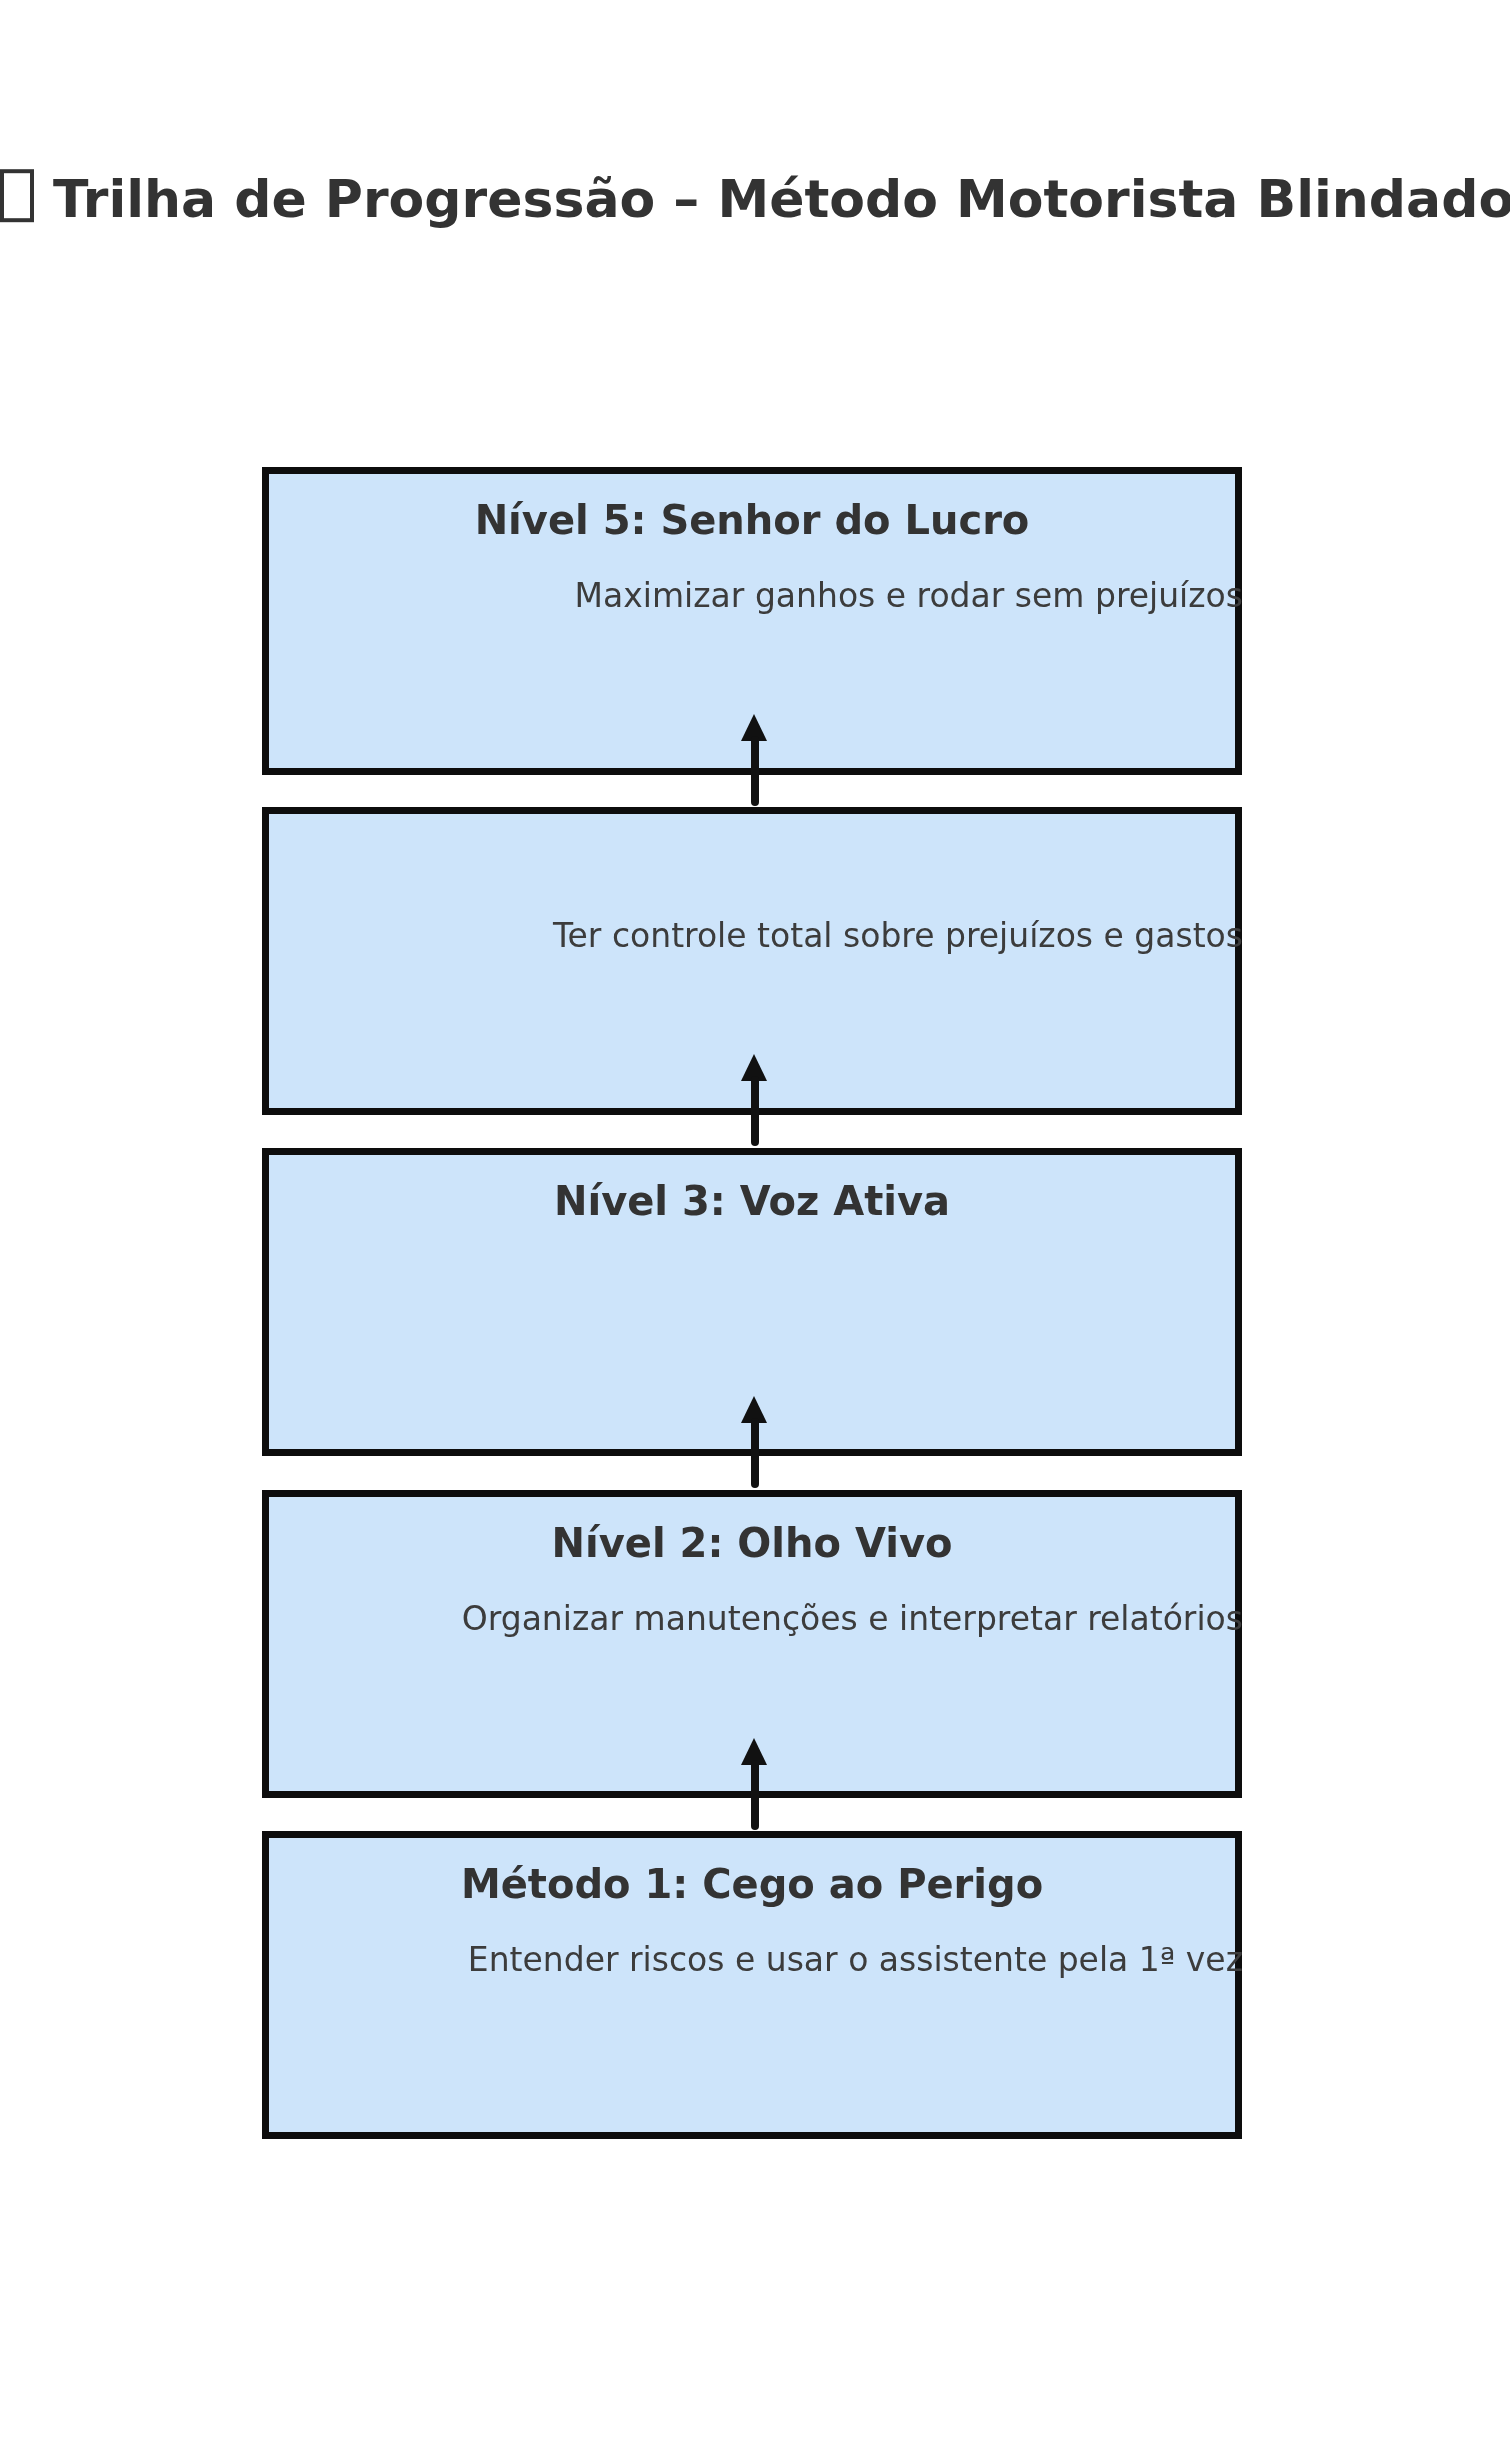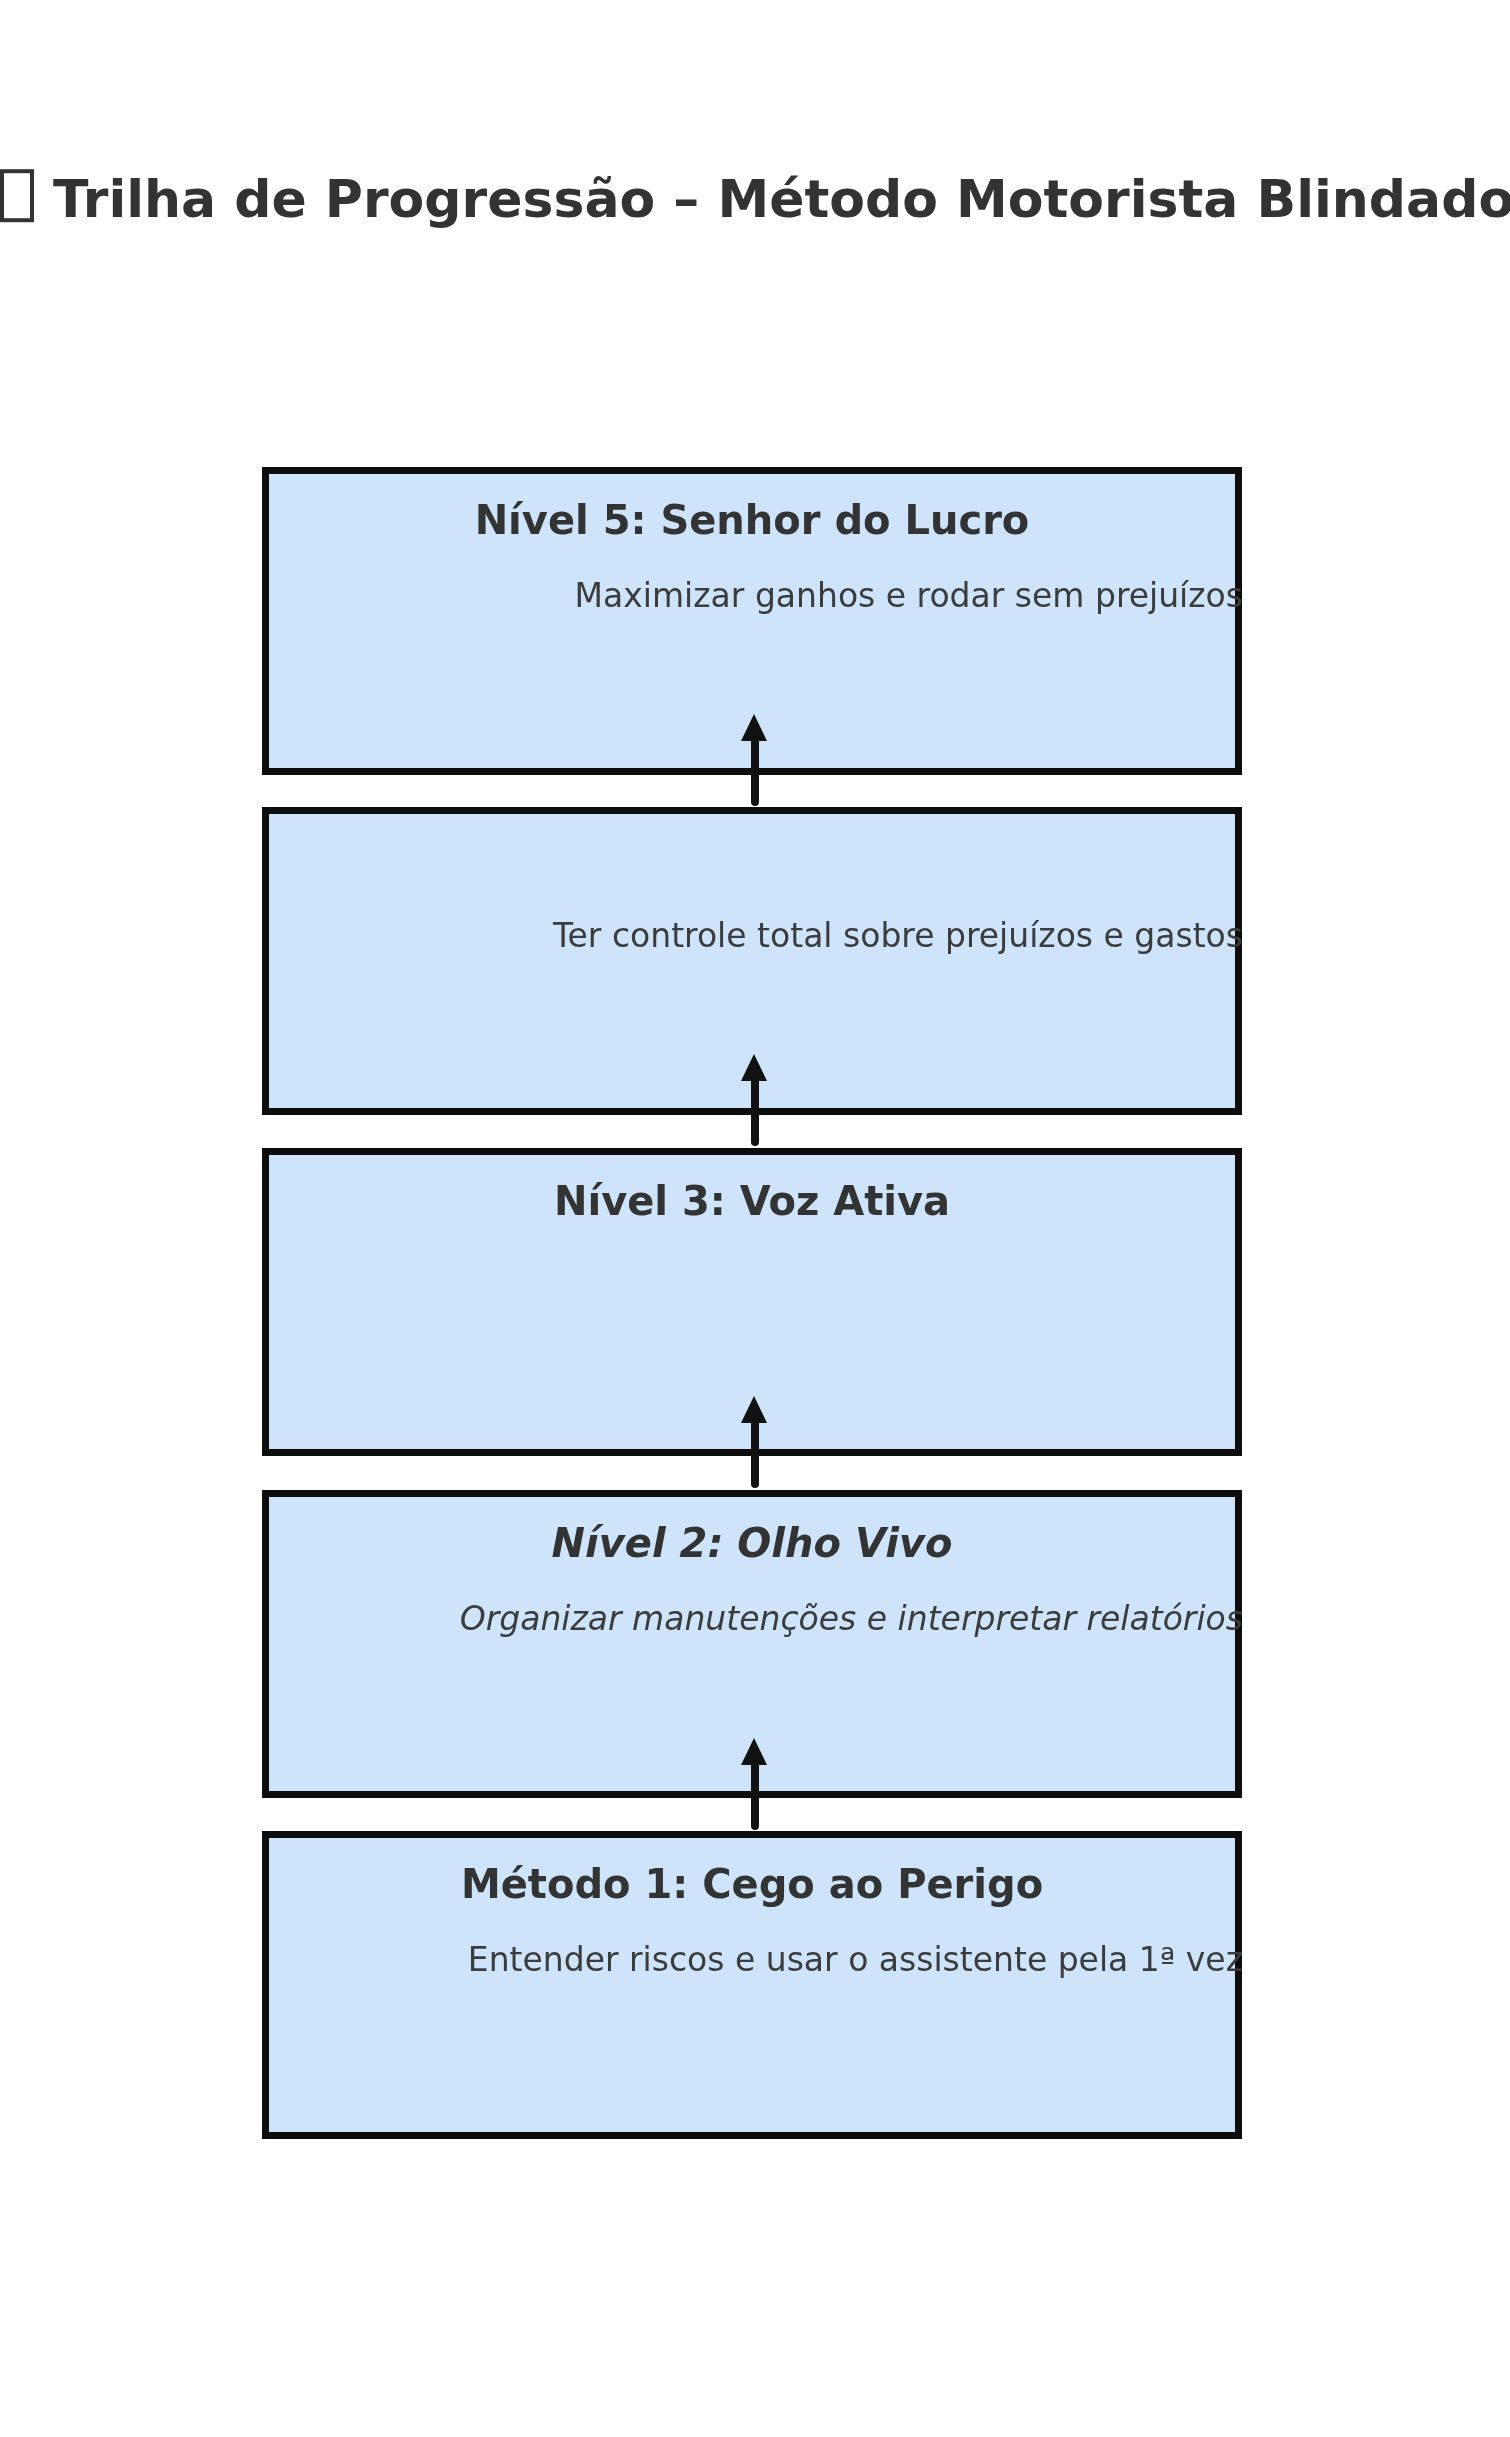--- a/index.html
+++ b/index.html
@@ -45,21 +45,21 @@
     left: 262px;
     width: 980px;
     height: 308px;
     box-sizing: border-box;
     background: #cde4fa;
     border: 7.7px solid #0d0d0d;
   }
   .box-1 { top: 467px; }
   .box-2 { top: 807px; }
   .box-3 { top: 1148px; }
-  .box-4 { top: 1490px; font-style: italic; }
+  .box-4 { top: 1490px; }
   .box-5 { top: 1831px; }
 
   .box-heading {
     position: absolute;
     top: 23px;
     left: 0;
     width: 100%;
     text-align: center;
     font-size: 40px;
     line-height: 46px;

